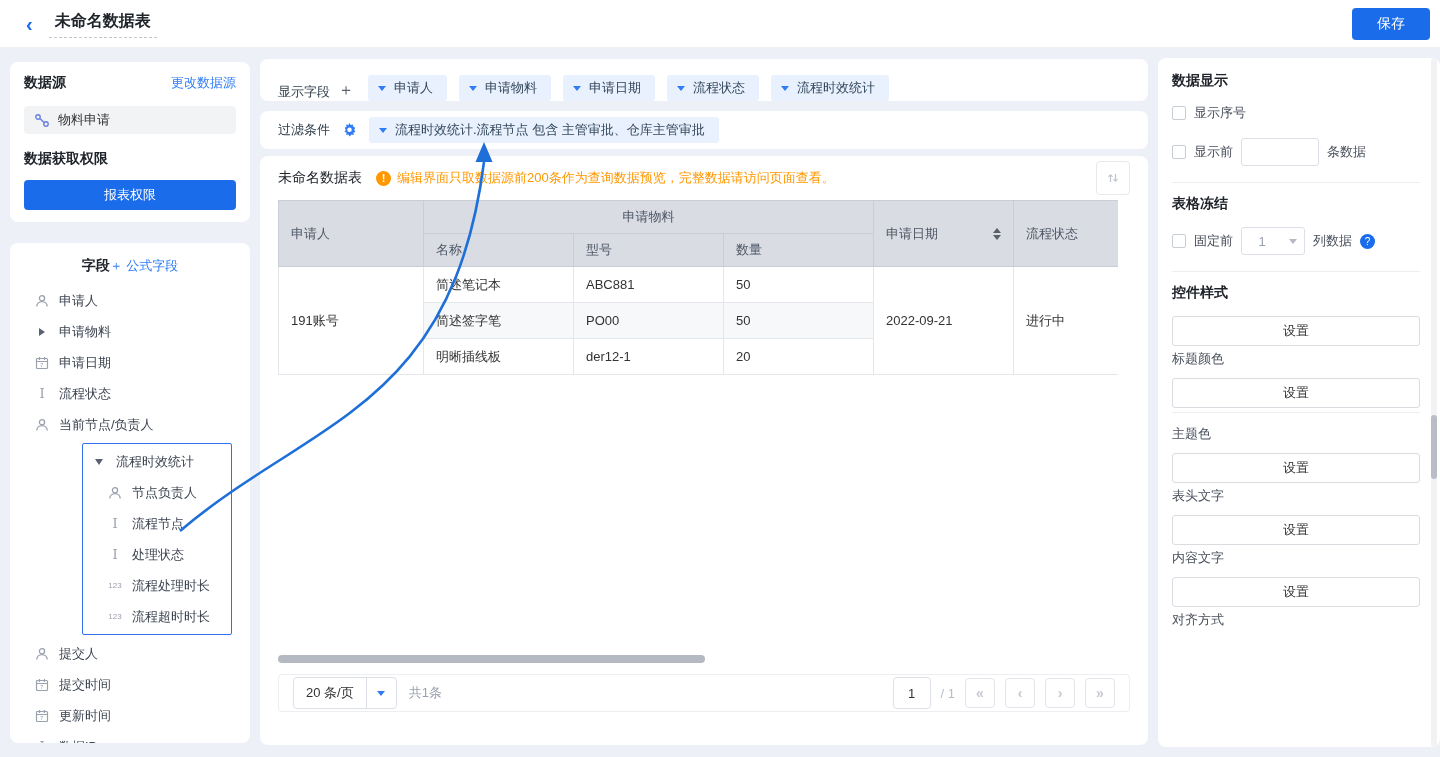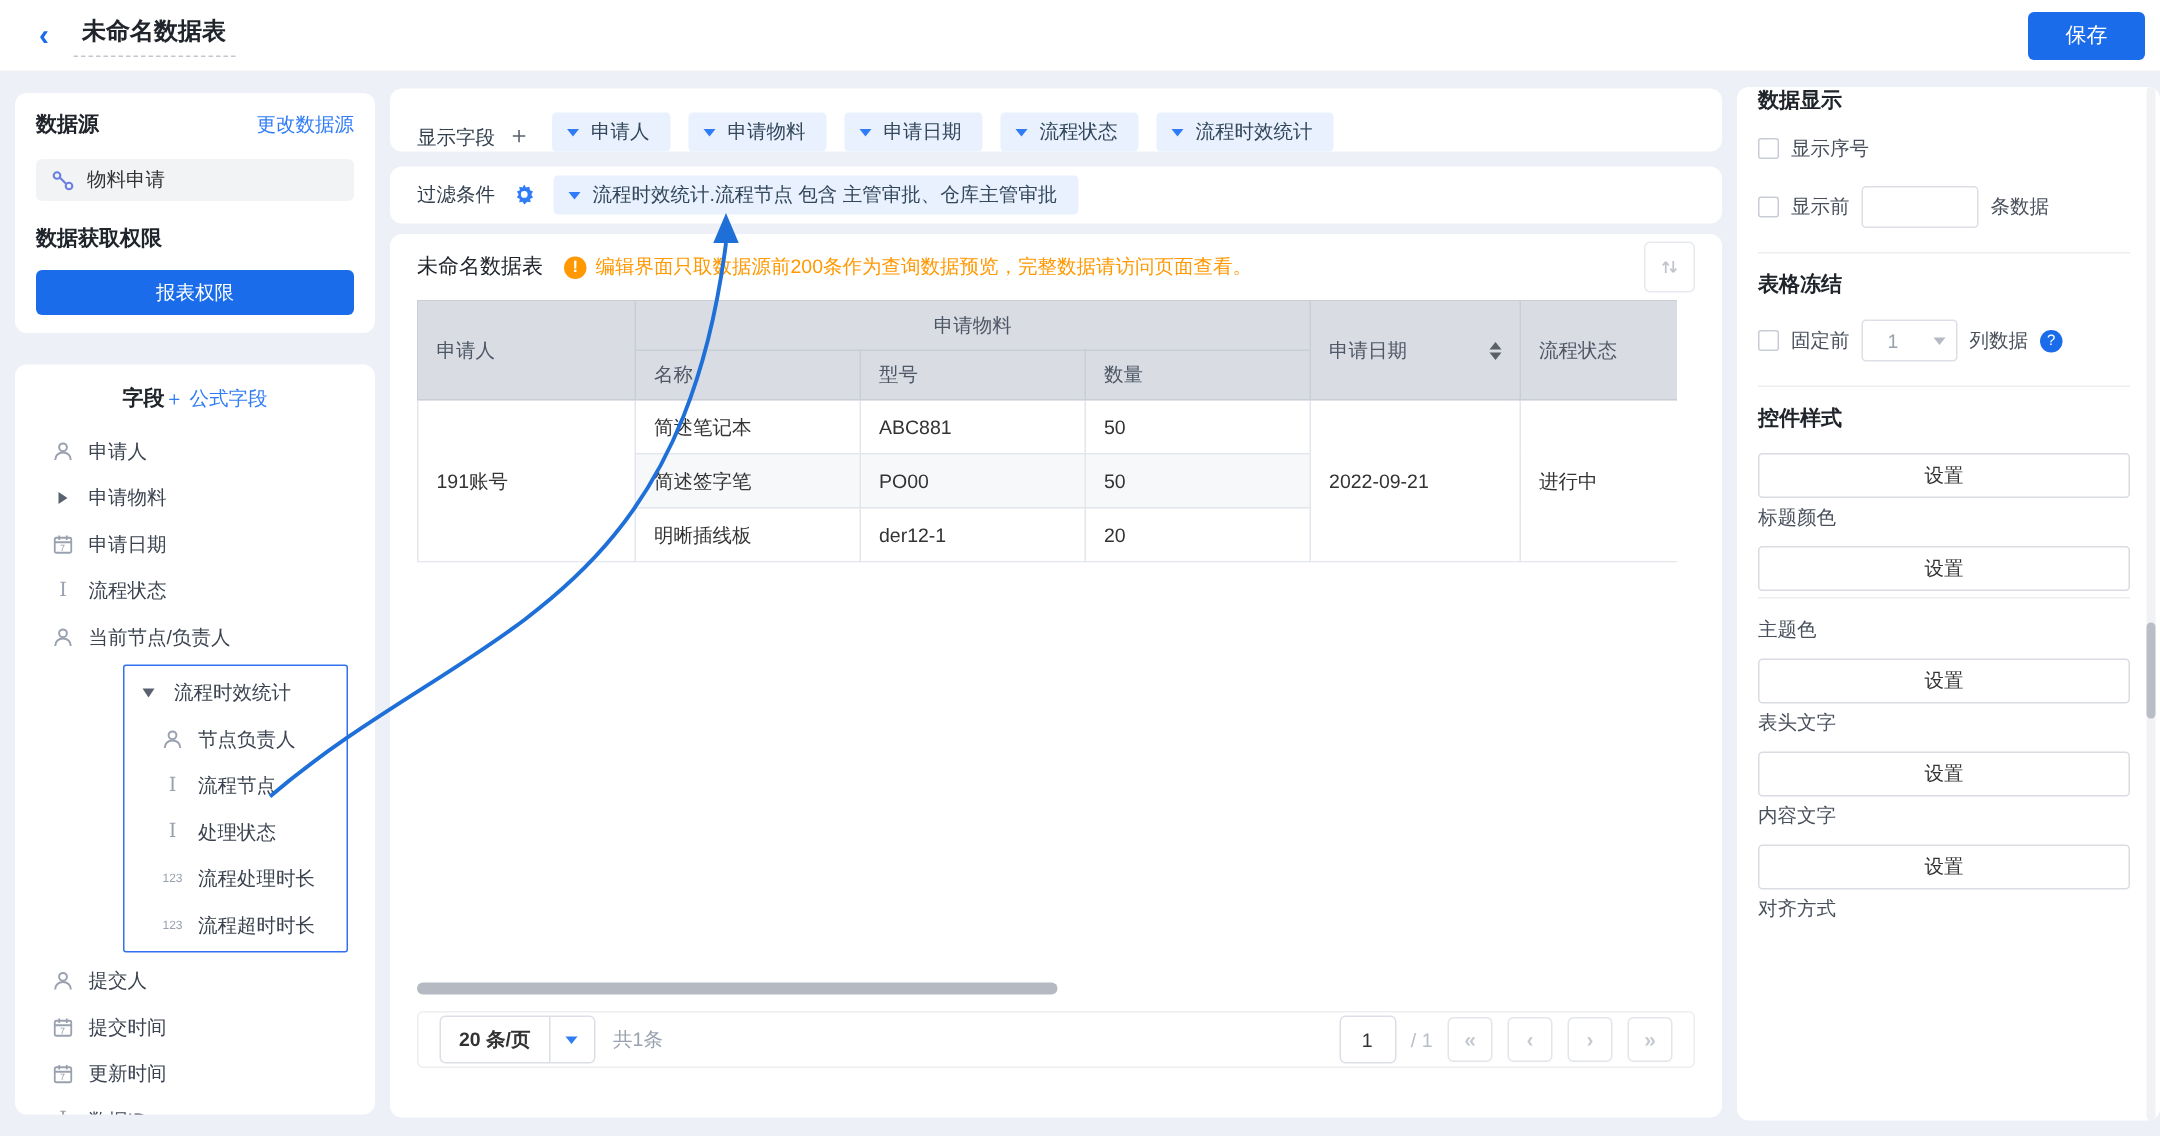--- a/index.html
+++ b/index.html
@@ -64,31 +64,31 @@
   tbody tr.alt td.m{background:#f7f8fa;}
   td.num,th .qh{text-align:right;}
   .th-flex{display:flex;align-items:center;justify-content:space-between;}
   .sorter{display:inline-flex;flex-direction:column;gap:2px;cursor:pointer;}
   .sorter .up{width:0;height:0;border-left:4px solid transparent;border-right:4px solid transparent;border-bottom:5px solid #5a6066;}
   .sorter .dn{width:0;height:0;border-left:4px solid transparent;border-right:4px solid transparent;border-top:5px solid #5a6066;}
 
   .hscroll{position:absolute;left:18px;top:499px;width:427px;height:8px;border-radius:4px;background:#b4b9c2;cursor:pointer;}
 
   .pager{position:absolute;left:18px;right:18px;bottom:33px;height:38px;border:1px solid #eceef2;border-radius:4px;display:flex;align-items:center;padding:0 14px;gap:12px;}
-  .size-select{display:flex;align-items:center;border:1px solid #dcdfe6;border-radius:4px;height:32px;cursor:pointer;font-weight:bold;}
+  .size-select{display:flex;align-items:center;border:1px solid #dcdfe6;border-radius:4px;height:32px;cursor:pointer;}
   .size-select .txt{padding:0 12px;color:#333;}
   .size-select .dd{width:30px;height:100%;border-left:1px solid #dcdfe6;display:flex;align-items:center;justify-content:center;}
   .total{color:#9aa1ae;}
   .pg-right{margin-left:auto;display:flex;align-items:center;gap:10px;}
   .pg-input{width:38px;height:32px;border:1px solid #dcdfe6;border-radius:4px;text-align:center;font-size:13px;color:#333;}
   .pg-of{color:#b8bdc6;}
   .nav-btn{width:30px;height:30px;border:1px solid #e2e5ea;border-radius:4px;background:#fff;color:#c5c9d1;font-size:14px;display:flex;align-items:center;justify-content:center;cursor:pointer;font-weight:bold;}
 
   
-  .right-card{left:1158px;top:58px;width:282px;height:689px;padding:0 20px 0 14px;overflow:hidden;}
+  .right-card{left:1158px;top:58px;width:282px;height:689px;padding:14px 20px 0 14px;overflow:hidden;}
   .sec-h{font-size:14px;font-weight:bold;color:#20242b;margin:10px 0 14px;}
   .chk-row{display:flex;align-items:center;gap:8px;margin-bottom:16px;color:#49505c;}
   .chk{width:14px;height:14px;border:1px solid #c8ccd4;border-radius:2px;background:#fff;flex:none;cursor:pointer;}
   .mini-input{width:78px;height:28px;border:1px solid #dcdfe6;border-radius:3px;padding:0 8px;font-size:13px;}
   .mini-select{width:64px;height:28px;border:1px solid #dcdfe6;border-radius:3px;display:flex;align-items:center;cursor:pointer;}
   .mini-select .v{flex:1;text-align:center;color:#9aa1ae;}
   .mini-select .a{width:22px;display:flex;justify-content:center;}
   .mini-select .a .caret{border-top:5px solid #b4b9c2;border-left:4px solid transparent;border-right:4px solid transparent;}
   .help{width:15px;height:15px;border-radius:50%;background:var(--primary);color:#fff;font-size:10px;display:inline-flex;align-items:center;justify-content:center;flex:none;cursor:pointer;}
   .divider{border-top:1px solid #eceef2;margin:4px 0 12px;}

